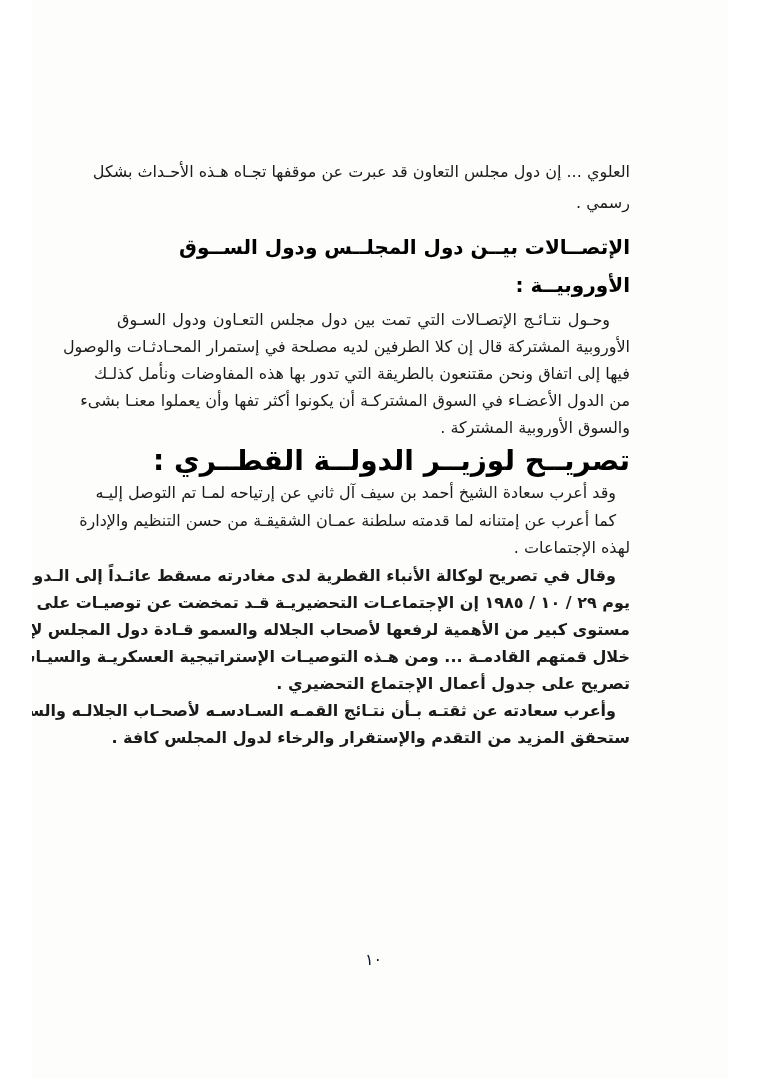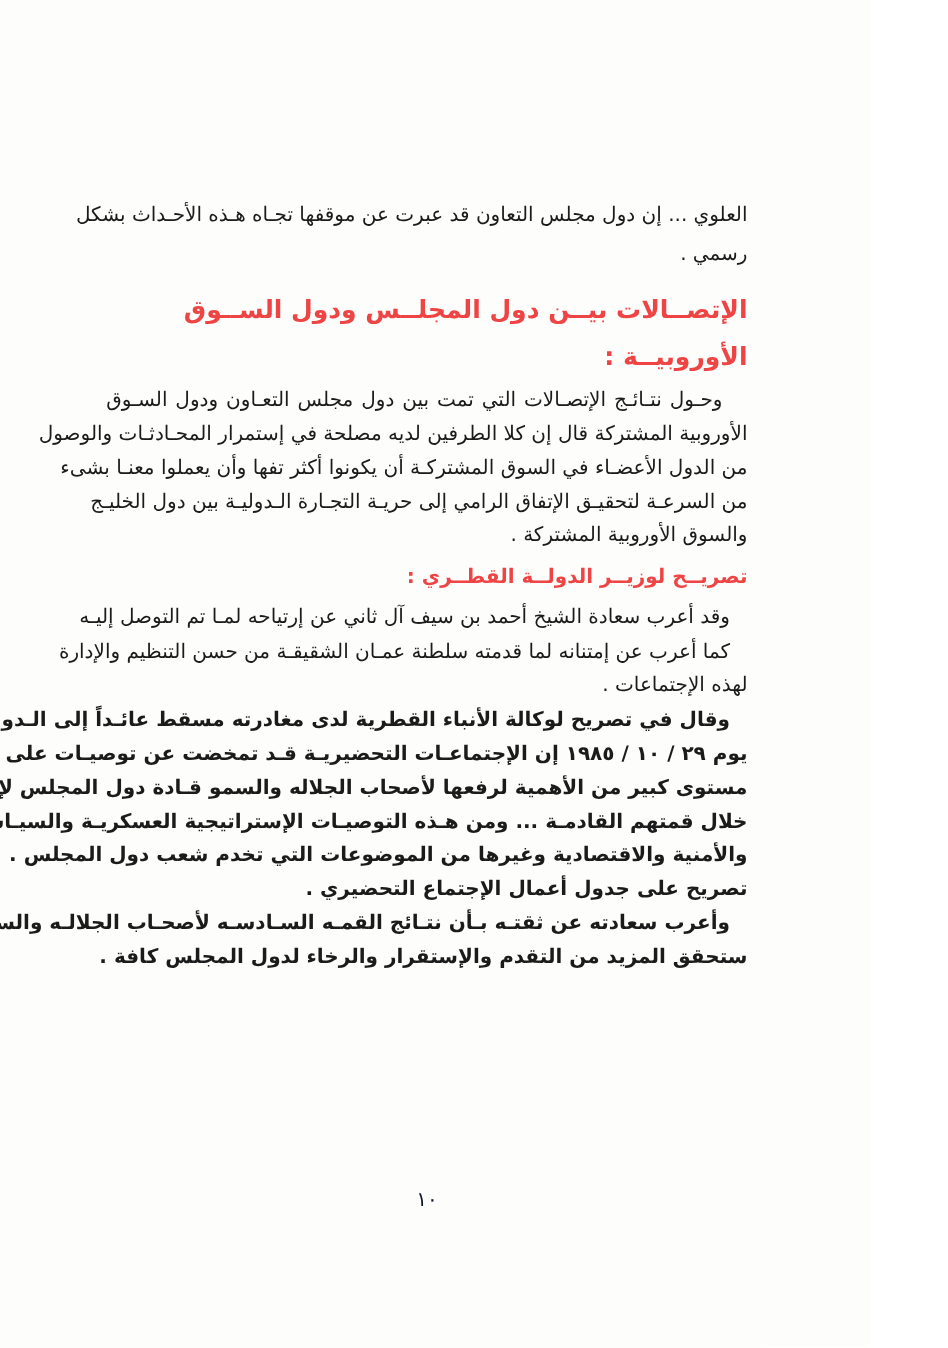--- a/index.html
+++ b/index.html
@@ -8,20 +8,21 @@
     background: #ffffff;
   }
   .page {
     position: relative;
     width: 696px;
     height: 1078px;
     background: #fdfdfc;
     overflow: hidden;
     font-family: "DejaVu Sans", sans-serif;
     color: #1b1b1b;
+    margin-left: 32px;
   }
   .text-block {
     position: absolute;
     top: 156px;
     left: 85px;
     width: 513px;
     direction: rtl;
     font-size: 16px;
   }
   
@@ -39,30 +40,30 @@
   
   .ln-first { padding-right: 14px; }
   .ln-first-deep { padding-right: 20px; }
 
   .block-intro .ln { line-height: 31px; }
 
   .heading {
     direction: rtl;
     text-align: right;
     font-weight: 700;
-    color: #ef4444;
+    color: #000000;
   }
   .heading-1 {
     margin-top: 10px;
     font-size: 20px;
     line-height: 38px;
   }
   .heading-2 {
     margin-top: 2px;
-    font-size: 16px;
+    font-size: 28px;
     line-height: 36px;
   }
   .para { margin: 0; }
   .para-b { margin-top: 2px; }
   .para-b .ln { line-height: 27px; text-align: right; }
   .para-c .ln, .para-d .ln { line-height: 27.5px; }
   .para-e .ln, .para-f .ln, .para-g .ln { line-height: 27px; font-weight: bold; }
 
   .page-number {
     position: absolute;
@@ -83,42 +84,41 @@
     <div class="block-intro">
       <div class="ln">العلوي ... إن دول مجلس التعاون قد عبرت عن موقفها تجـاه هـذه الأحـداث بشكل</div>
       <div class="ln ln-last">رسمي .</div>
     </div>
 
     <div class="heading heading-1">الإتصــالات بيــن دول المجلــس ودول الســوق الأوروبيــة :</div>
 
     <div class="para para-b">
       <div class="ln ln-first-deep">وحـول نتـائـج الإتصـالات التي تمت بين دول مجلس التعـاون ودول السـوق</div>
       <div class="ln">الأوروبية المشتركة قال إن كلا الطرفين لديه مصلحة في إستمرار المحـادثـات والوصول</div>
+      <div class="ln">فيها إلى اتفاق ونحن مقتنعون بالطريقة التي تدور بها هذه المفاوضات ونأمل كذلـك</div>
       <div class="ln">من الدول الأعضـاء في السوق المشتركـة أن يكونوا أكثر تفها وأن يعملوا معنـا بشىء</div>
-      <div class="ln">من السرعـة لتحقيـق الإتفاق الرامي إلى حريـة التجـارة الـدوليـة بين دول الخليـج</div>
       <div class="ln ln-last">والسوق الأوروبية المشتركة .</div>
     </div>
 
     <div class="heading heading-2">تصريــح لوزيــر الدولــة القطــري :</div>
 
     <div class="para para-c">
       <div class="ln ln-first">وقد أعرب سعادة الشيخ أحمد بن سيف آل ثاني عن إرتياحه لمـا تم التوصل إليـه</div>
     </div>
 
     <div class="para para-d">
       <div class="ln ln-first">كما أعرب عن إمتنانه لما قدمته سلطنة عمـان الشقيقـة من حسن التنظيم والإدارة</div>
       <div class="ln ln-last">لهذه الإجتماعات .</div>
     </div>
 
     <div class="para para-e">
       <div class="ln ln-first">وقال في تصريح لوكالة الأنباء القطرية لدى مغادرته مسقط عائـداً إلى الـدوحـة</div>
       <div class="ln">يوم ٢٩ / ١٠ / ١٩٨٥ إن الإجتماعـات التحضيريـة قـد تمخضت عن توصيـات على</div>
       <div class="ln">مستوى كبير من الأهمية لرفعها لأصحاب الجلاله والسمو قـادة دول المجلس لإقرارها</div>
       <div class="ln">خلال قمتهم القادمـة ... ومن هـذه التوصيـات الإستراتيجية العسكريـة والسيـاسيـة</div>
-      <div class="ln ln-last">والأمنية والاقتصادية وغيرها من الموضوعات التي تخدم شعب دول المجلس .</div>
     </div>
 
     <div class="para para-f">
       <div class="ln ln-last">تصريح على جدول أعمال الإجتماع التحضيري .</div>
     </div>
 
     <div class="para para-g">
       <div class="ln ln-first">وأعرب سعادته عن ثقتـه بـأن نتـائج القمـه السـادسـه لأصحـاب الجلالـه والسمو</div>
       <div class="ln ln-last">ستحقق المزيد من التقدم والإستقرار والرخاء لدول المجلس كافة .</div>
     </div>

